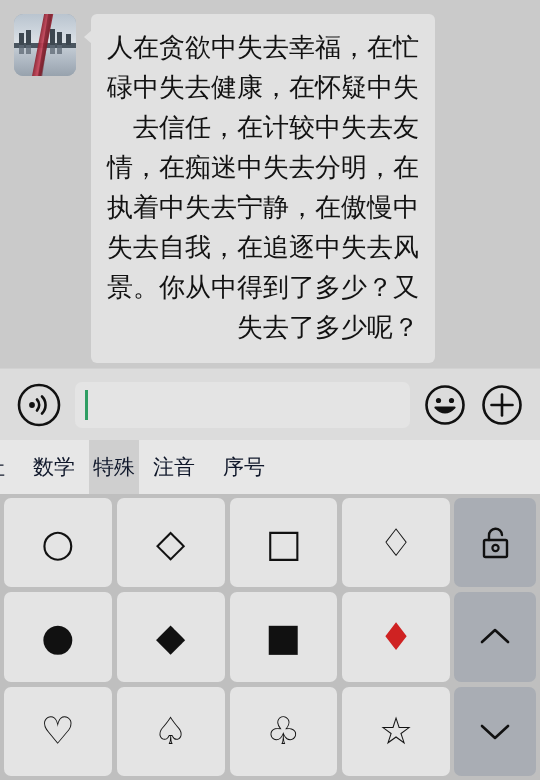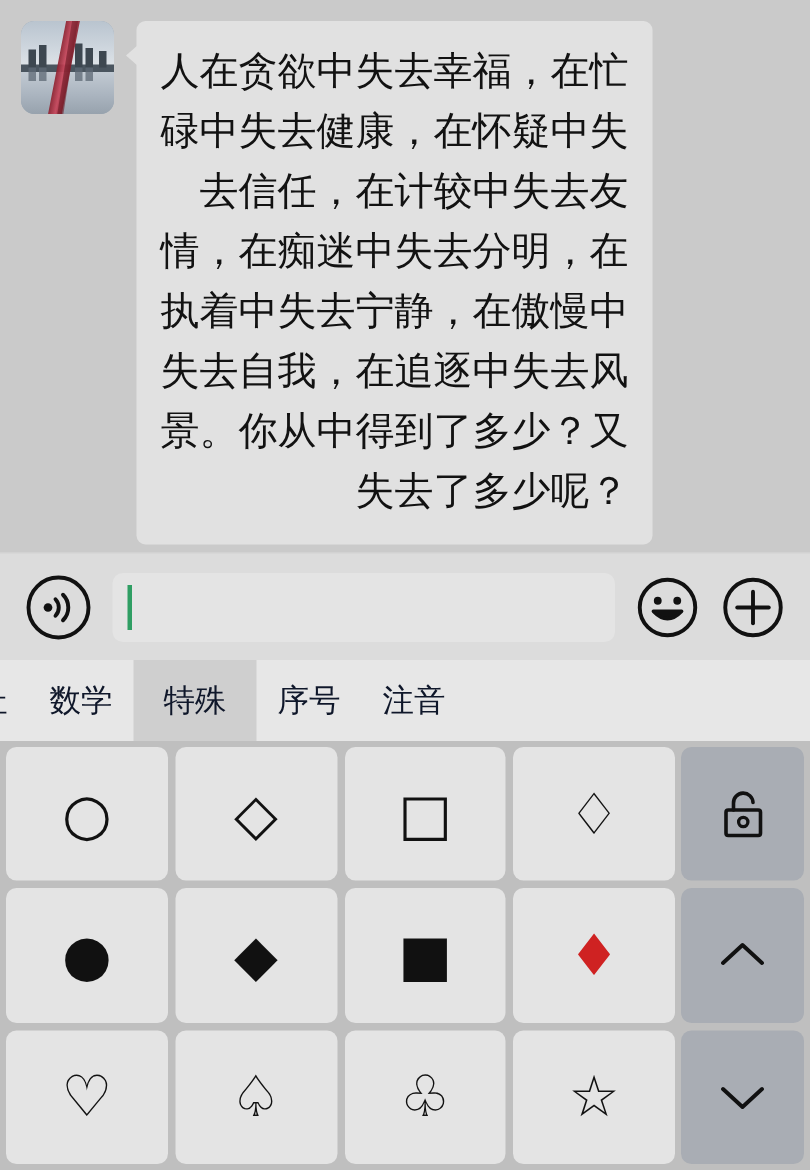--- a/index.html
+++ b/index.html
@@ -118,21 +118,21 @@
     overflow:hidden;
   }
   .tab {
     display:flex; align-items:center; justify-content:center;
     font-size:21px; color:#0f172a;
     padding:0 14px;
     white-space:nowrap;
     flex:0 0 auto;
   }
   .tab.first { padding-left:0; margin-left:-16px; }
-  .tab.active { background:#cfcfcf; padding:0 20px; }
+  .tab.active { background:#cfcfcf; padding:0 4px; }
 
   
   .kb {
     flex:1 1 auto;
     background:#bfbfbf;
     display:flex;
     padding:4px 4px 4px 4px;
     gap:4px;
   }
   .kb-grid {
@@ -231,22 +231,22 @@
         <line x1="11.5" y1="22" x2="32.5" y2="22" stroke="#111" stroke-width="2.6" stroke-linecap="round"></line>
       </svg>
     </div>
 
   </div>
 
   <div class="tab-bar">
     <div class="tab first">址</div>
     <div class="tab">数学</div>
     <div class="tab active">特殊</div>
+    <div class="tab">注音</div>
     <div class="tab">序号</div>
-    <div class="tab">注音</div>
   </div>
 
   <div class="kb">
 
     <div class="kb-grid">
       <div class="key">○</div>
       <div class="key">◇</div>
       <div class="key">□</div>
       <div class="key">♢</div>
       <div class="key">●</div>

